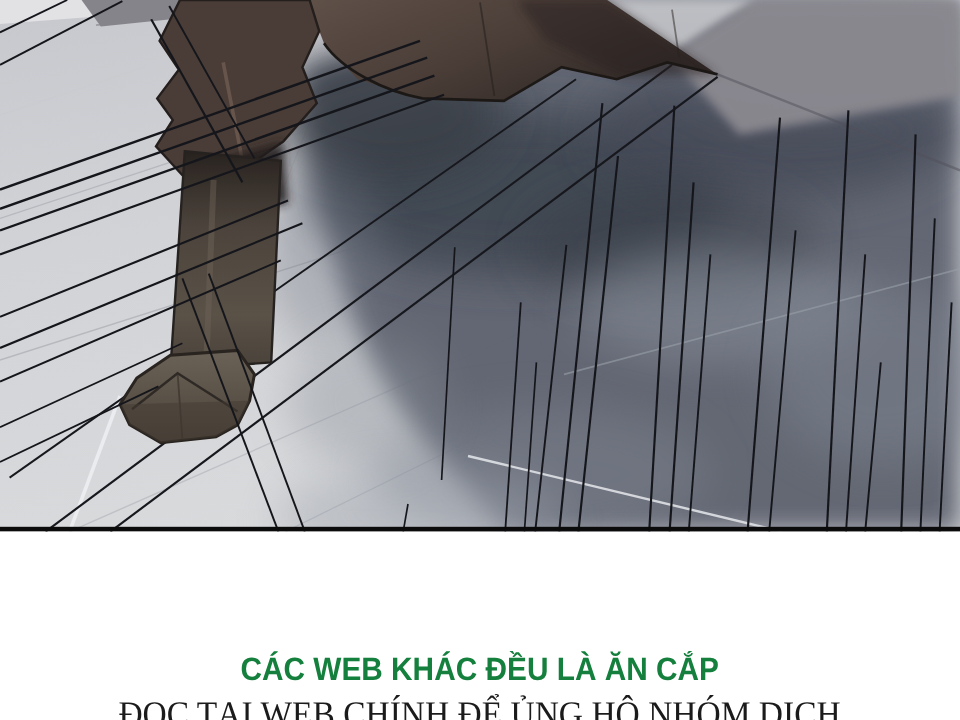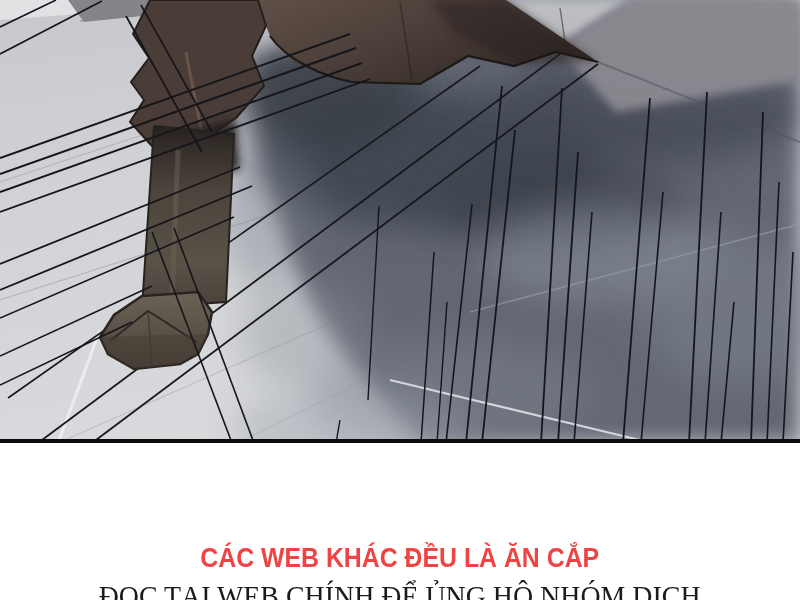--- a/index.html
+++ b/index.html
@@ -1,21 +1,21 @@
 <!DOCTYPE html>
 <html><head>
 <meta charset="utf-8">
 <style>
   html,body{margin:0;padding:0;background:#ffffff;}
   .stage{position:relative;width:800px;height:600px;overflow:hidden;background:#ffffff;
          font-family:"Liberation Sans",sans-serif;}
   .panel{position:absolute;top:0;left:0;width:800px;height:443px;line-height:0;}
   .credits{position:absolute;top:443px;left:0;width:800px;height:157px;text-align:center;}
   .credit-line1{margin-top:102px;line-height:1;font-size:27px;font-weight:bold;
-                font-family:"Liberation Sans",sans-serif;color:#ef4444;letter-spacing:0px;}
+                font-family:"Liberation Sans",sans-serif;color:#15803d;letter-spacing:0px;}
   .credit-line1 .squeeze{display:inline-block;transform:scaleX(0.92);transform-origin:center;}
   .credit-line2{margin-top:9px;line-height:1;font-size:30px;font-weight:500;
                 font-family:"Liberation Serif",serif;color:#1b1b1b;}
   .credit-line2 .squeeze{display:inline-block;transform:scaleX(0.93);transform-origin:center;}
 </style>
 </head>
 <body>
 
 <div class="stage">
 

